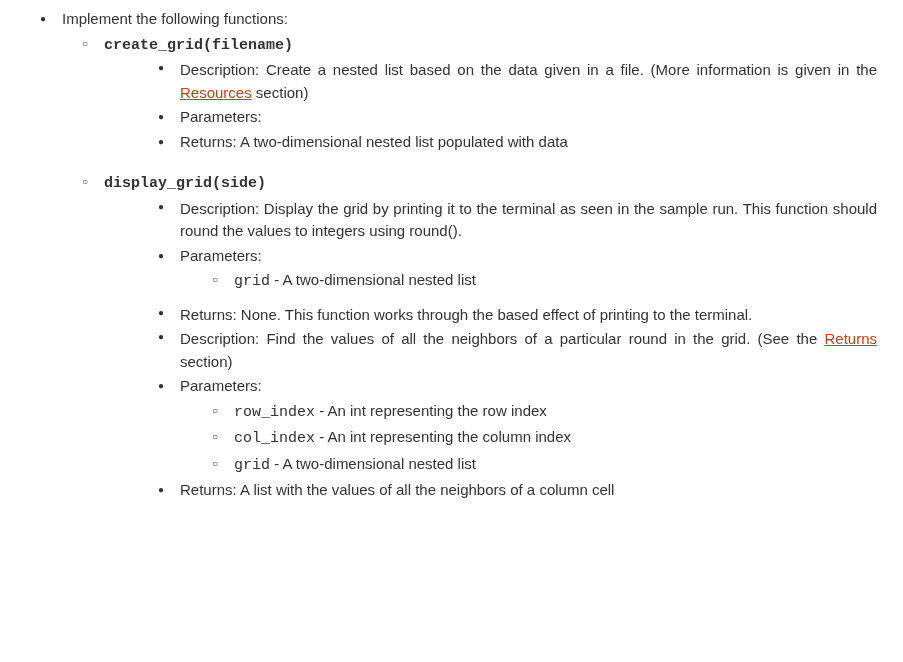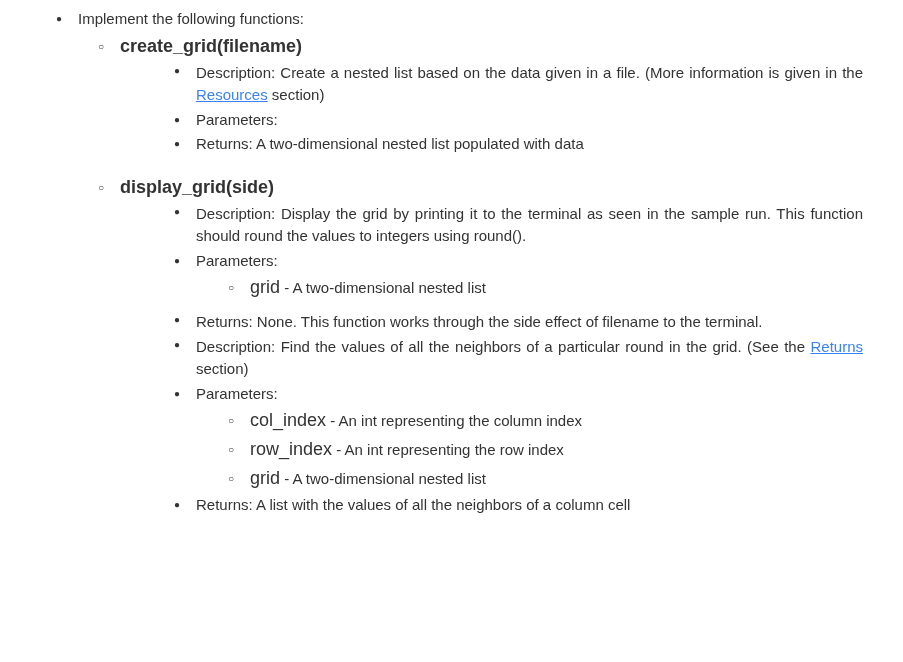--- a/index.html
+++ b/index.html
@@ -7,22 +7,21 @@
     margin: 0;
     padding: 0;
     font-family: Arial, Helvetica, sans-serif;
     font-size: 15px;
     color: #333;
     background: #fff;
     width: 903px;
     line-height: 1.5;
   }
   .container {
-    padding: 8px 40px 12px 40px;
-    margin-left: 16px;
+    padding: 8px 26px 12px 40px;
   }
 
   .bullet-solid::before {
     content: "●";
     display: inline-block;
     width: 22px;
     color: #333;
     font-size: 10px;
     vertical-align: 2px;
     text-align: left;
@@ -35,23 +34,23 @@
     font-size: 10px;
     vertical-align: 2px;
     text-align: left;
   }
 
   .lvl1 { margin-left: 0px; }
   .lvl2 { margin-left: 42px; margin-top: 2px; }
   .lvl3 { margin-left: 118px; margin-top: 2px; }
   .lvl4 { margin-left: 172px; margin-top: 2px; }
 
-  .mono { font-family: Liberation Sans, sans-serif; font-size: 18px; }
+  .mono { font-family: Liberation Mono, monospace; font-size: 15px; }
   .bold { font-weight: bold; }
-  .link { color: #3b82f6; text-decoration: underline; cursor: pointer; }
+  .link { color: #c2410c; text-decoration: underline; cursor: pointer; }
   .justify-first {
     display: flex;
   }
   .justify-first .bullet-spacer {
     flex: 0 0 22px;
     font-size: 10px;
     line-height: 1.8;
   }
   .justify-first .content {
     flex: 1;
@@ -91,34 +90,34 @@
     </span>
   </div>
 
   <div class="lvl3 bullet-solid"><span>Parameters:</span></div>
 
   <div class="lvl4 bullet-hollow"><span class="mono">grid</span><span> - A two-dimensional nested list</span></div>
 
   <div class="lvl3 justify-first smallgap">
     <span class="bullet-spacer">●</span>
     <span class="content">
-      <span>Returns:</span><span> None. This function works through the side effect of filename to the terminal.</span>
+      <span>Returns:</span><span> None. This function works through the based effect of printing to the terminal.</span>
     </span>
   </div>
 
 
   <div class="lvl3 justify-first">
     <span class="bullet-spacer">●</span>
     <span class="content">
       <span>Description:</span>
       <span>Find the values of all the neighbors of a particular round in the grid. (See the </span><span class="link">Returns</span><span> section)</span>
     </span>
   </div>
 
   <div class="lvl3 bullet-solid"><span>Parameters:</span></div>
 
+  <div class="lvl4 bullet-hollow"><span class="mono">row_index</span><span> - An int representing the row index</span></div>
   <div class="lvl4 bullet-hollow"><span class="mono">col_index</span><span> - An int representing the column index</span></div>
-  <div class="lvl4 bullet-hollow"><span class="mono">row_index</span><span> - An int representing the row index</span></div>
   <div class="lvl4 bullet-hollow"><span class="mono">grid</span><span> - A two-dimensional nested list</span></div>
 
   <div class="lvl3 bullet-solid"><span>Returns:</span><span> A list with the values of all the neighbors of a column cell</span></div>
 
 </div>
 
 </body></html>

